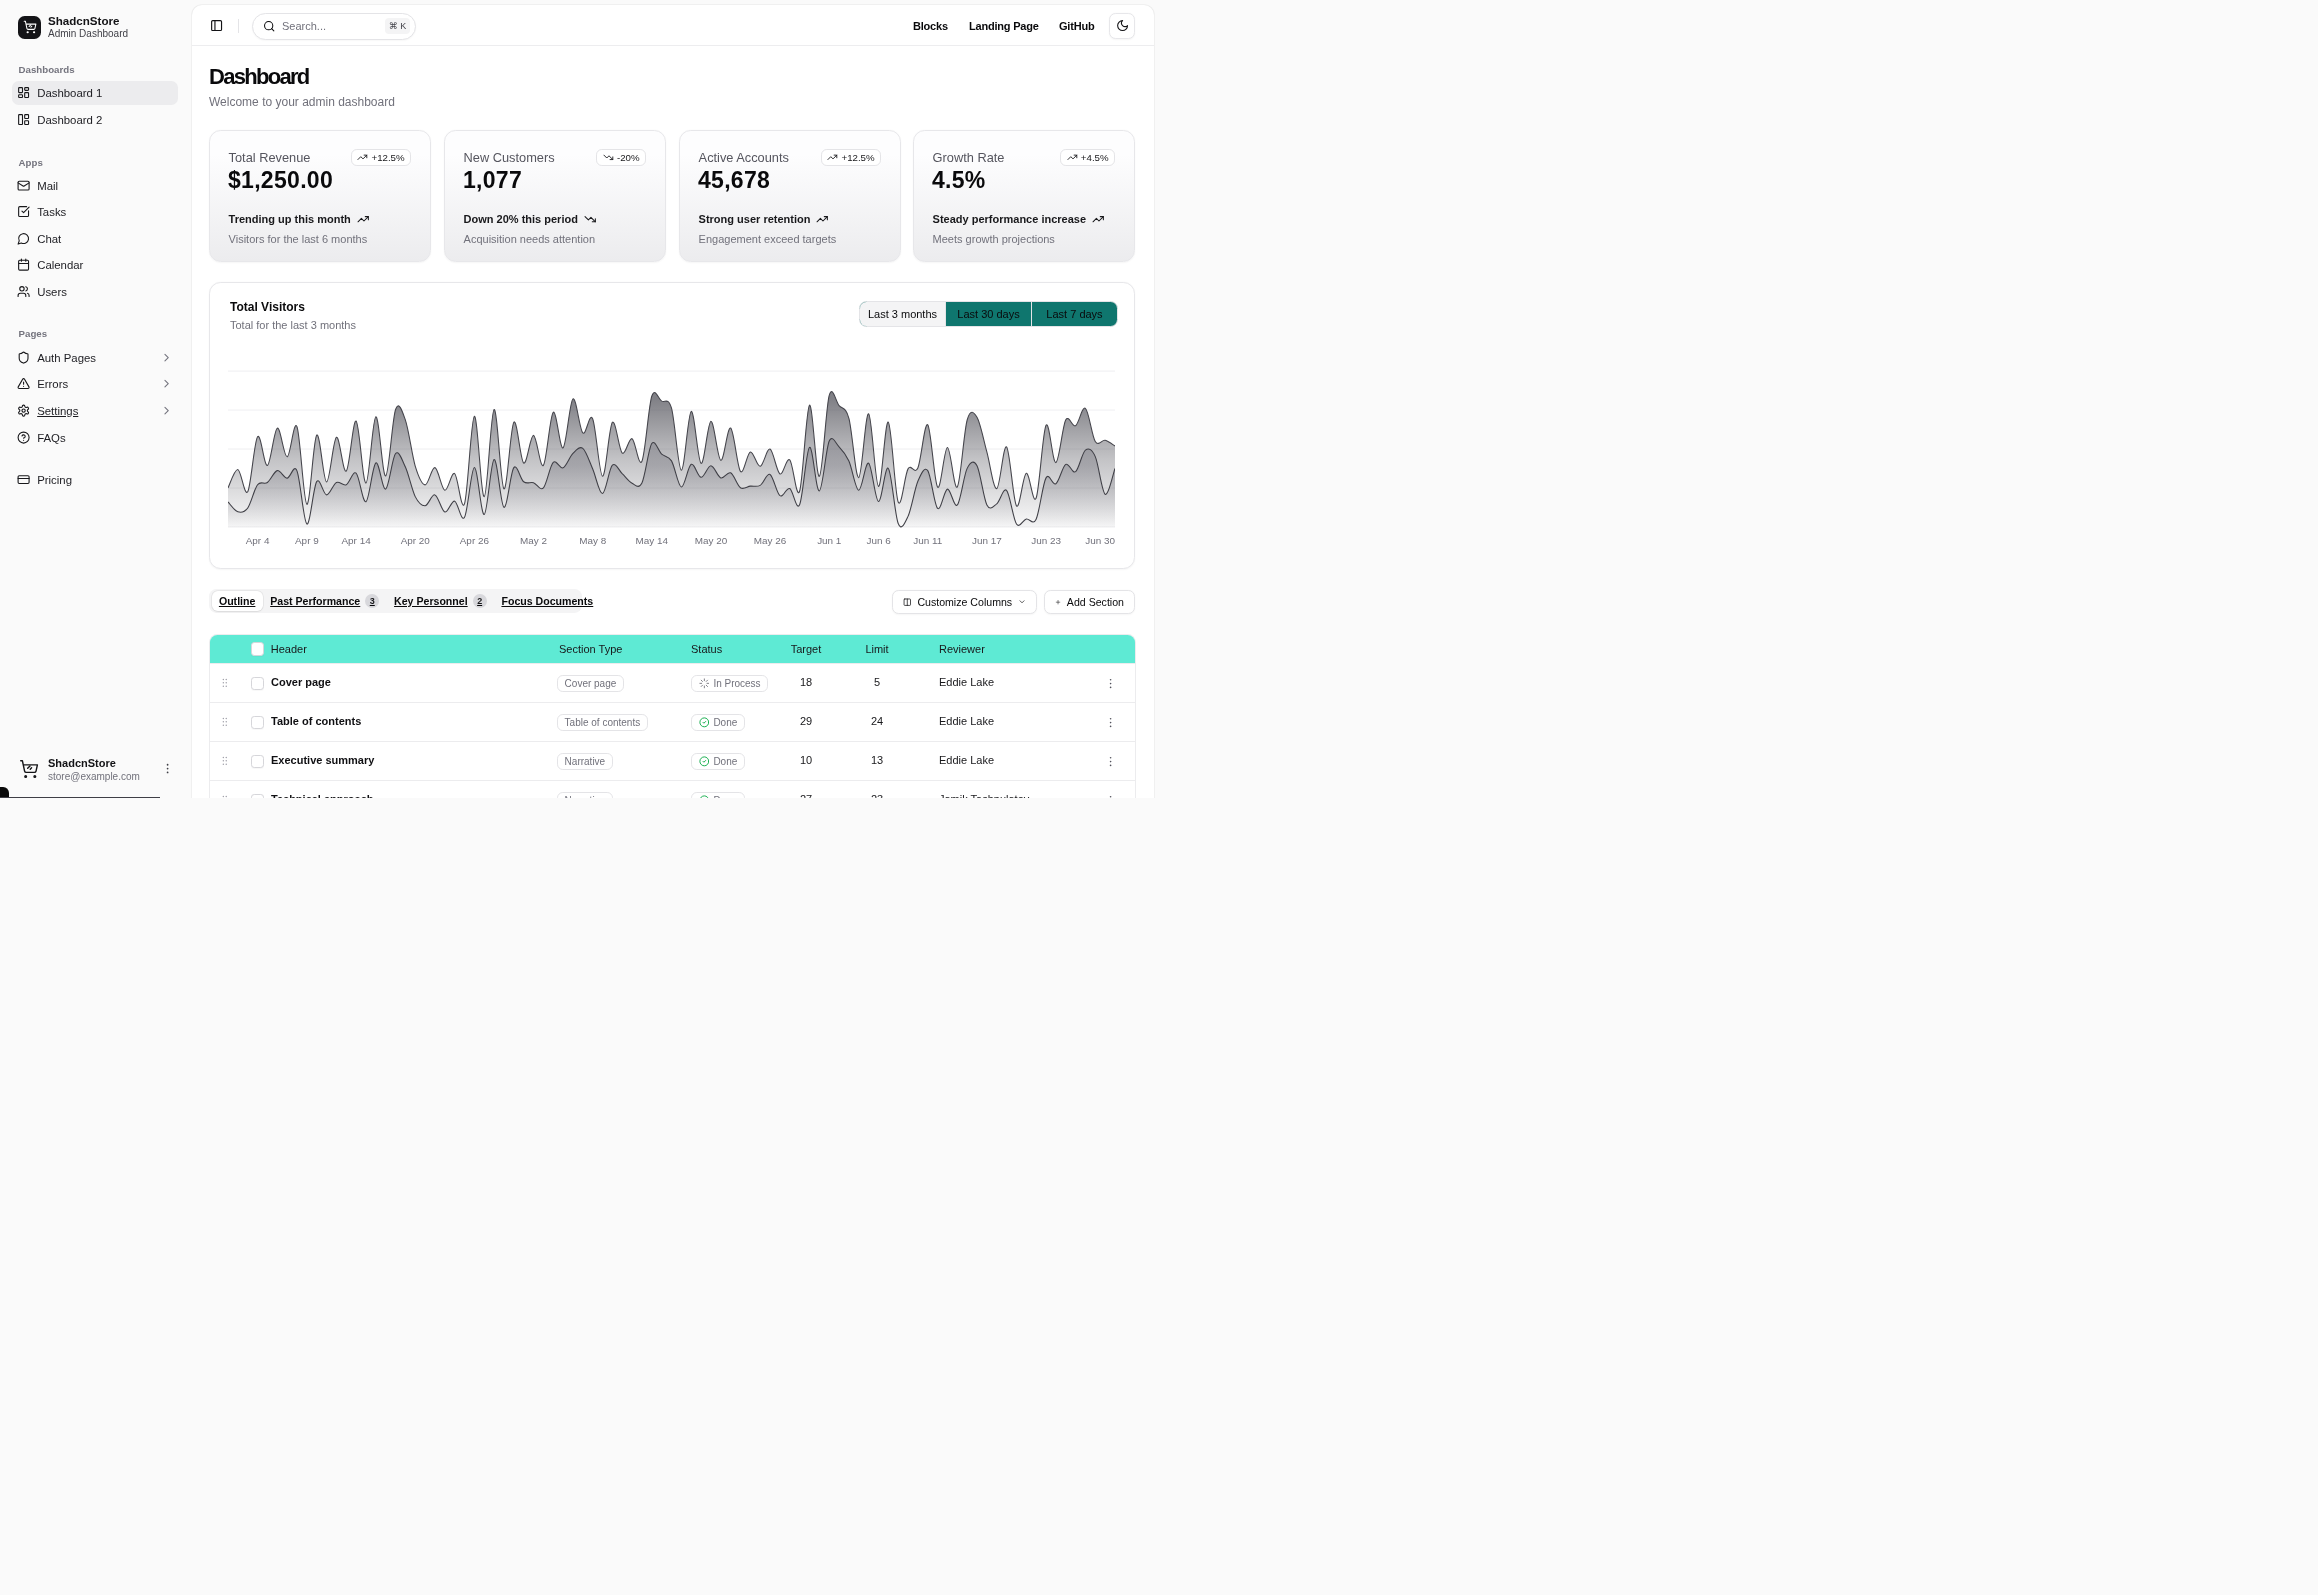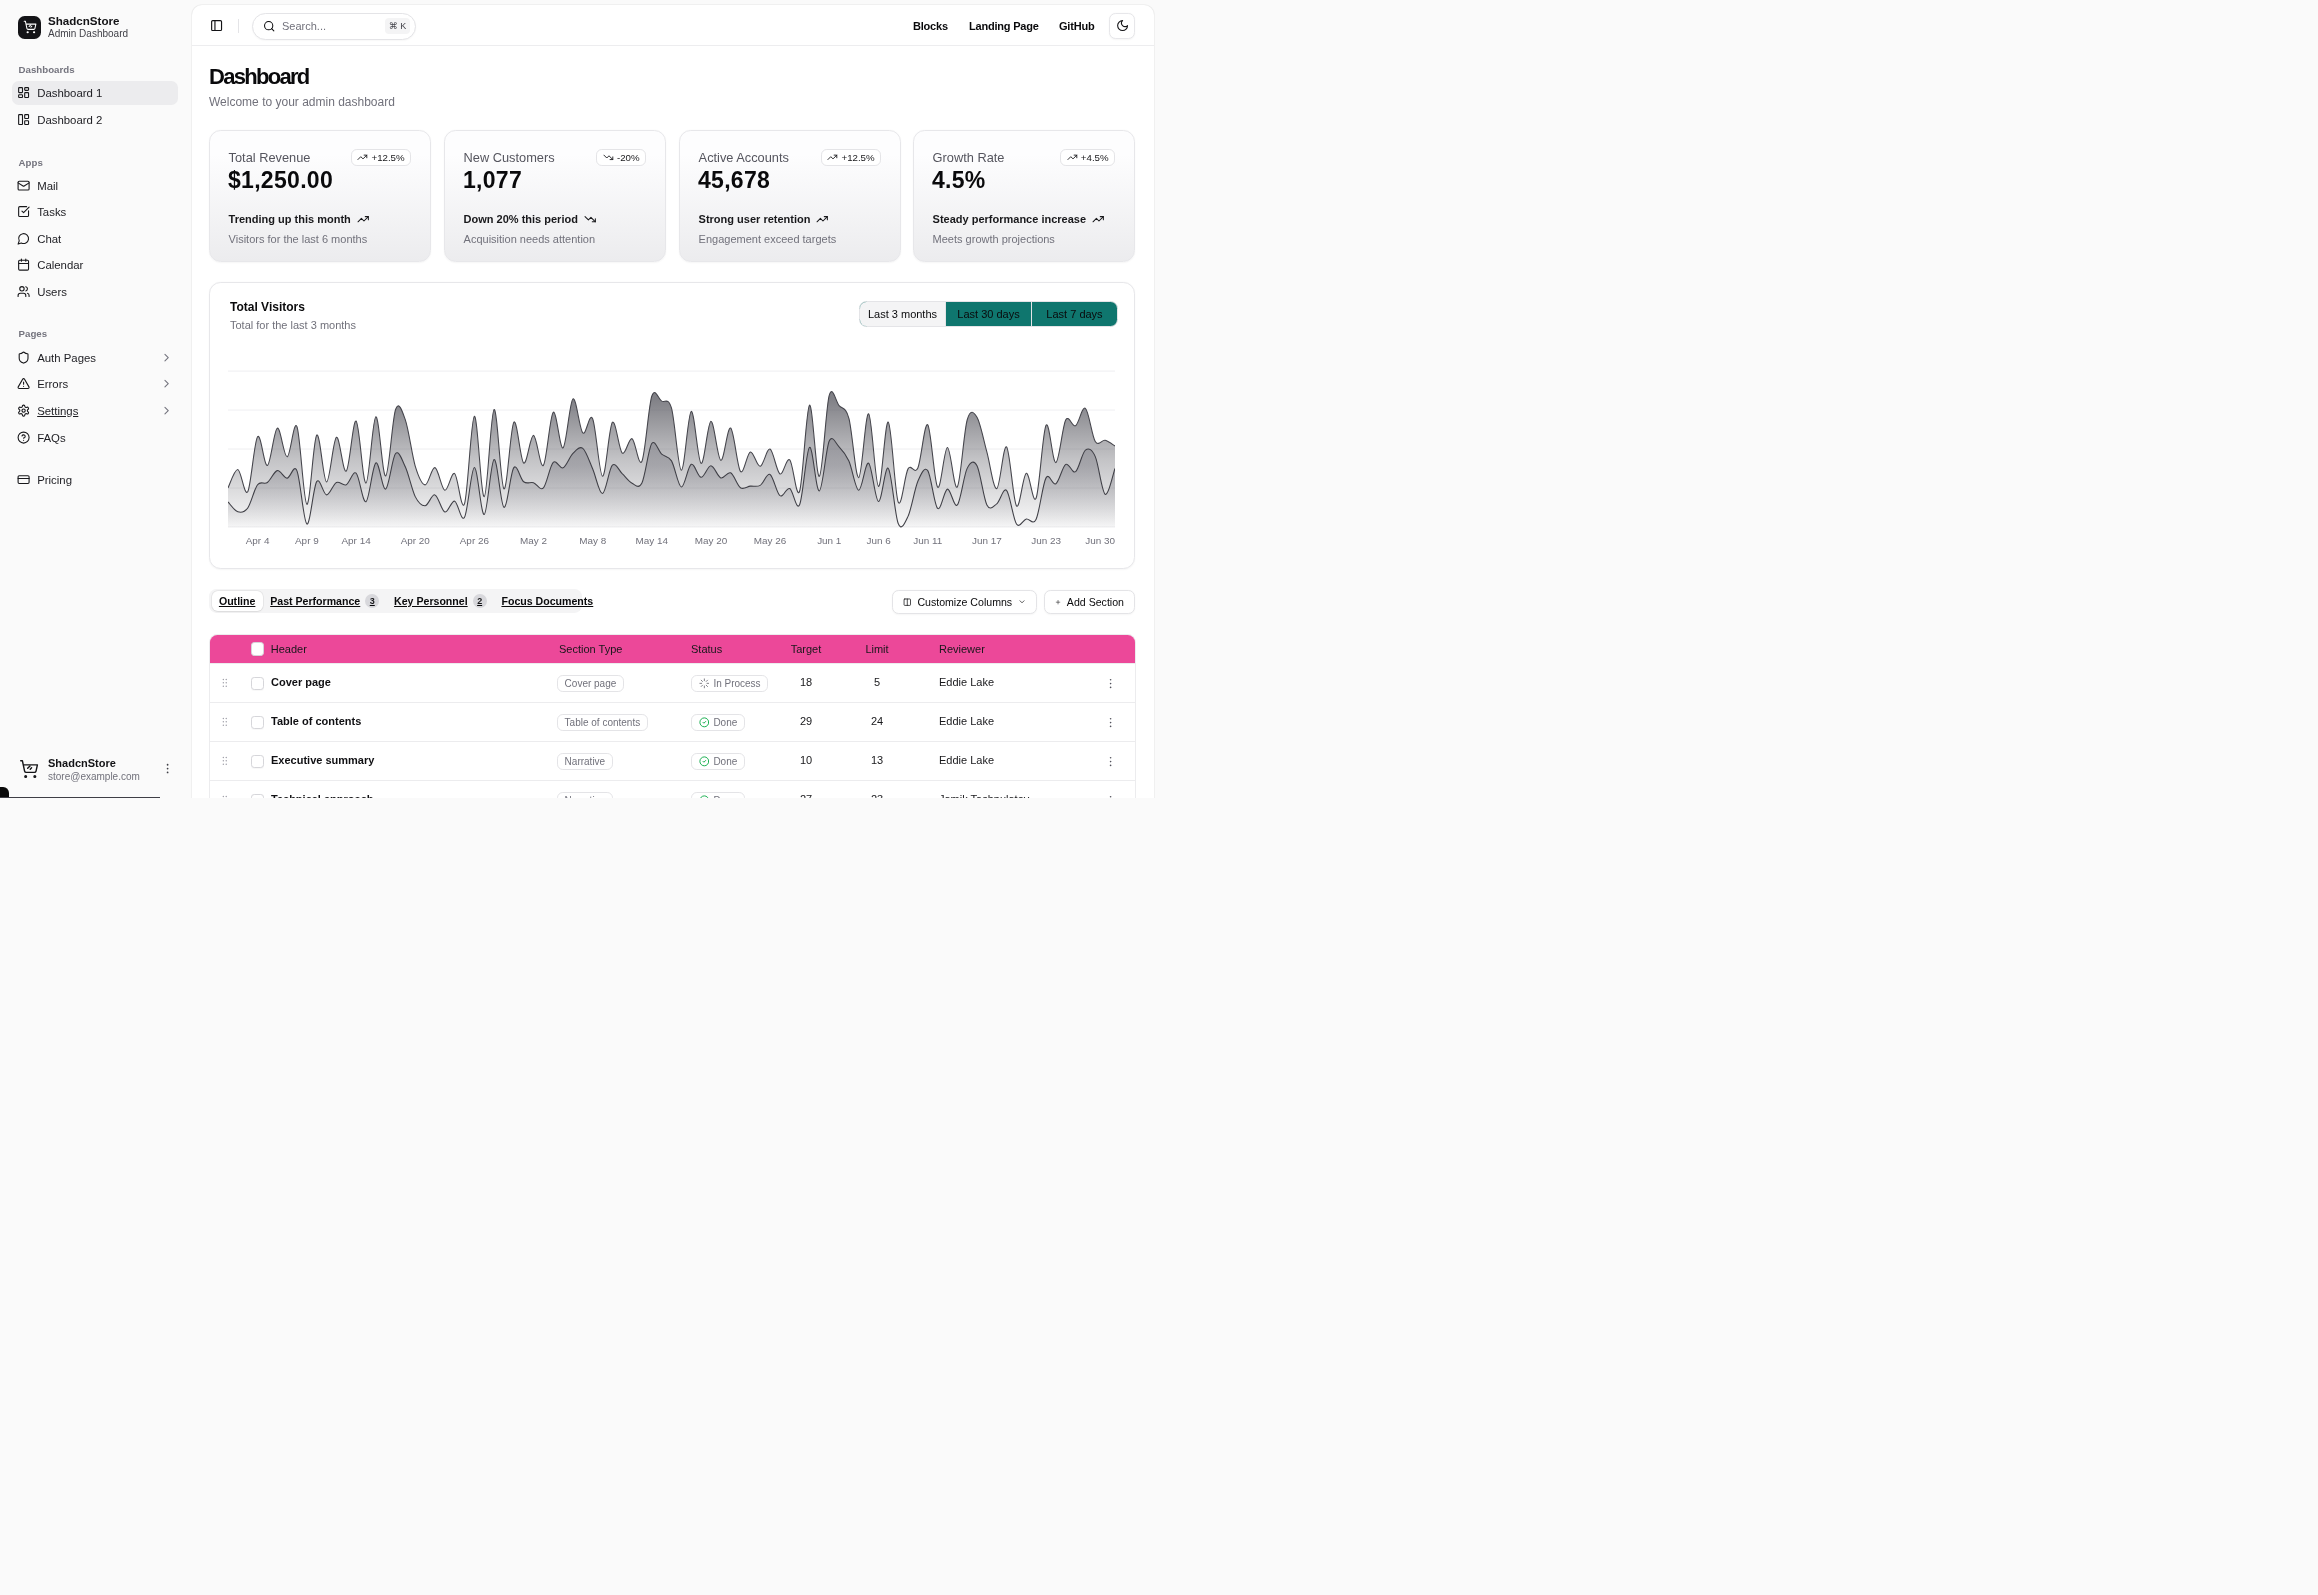--- a/index.html
+++ b/index.html
@@ -47,21 +47,21 @@
 
 
 #tabs { position:absolute; left:209px; top:589px; width:373px; height:24px; background:#f4f4f5; border-radius:7.4px; display:flex; align-items:center; padding:0 2.5px;text-decoration:underline; }
 #tabs .tab { display:flex; align-items:center; gap:5px; padding:0 7.4px; height:20px; font-size:10.6px; font-weight:600; color:#0a0a0c; white-space:nowrap; }
 #tabs .tab.active { background:#fff; height:20px; border-radius:5.8px; box-shadow:0 0 0 0.8px rgba(0,0,0,0.05), 0 0.8px 1.7px rgba(0,0,0,0.07); }
 #tabs .cnt { background:#d8d8dc; border-radius:7.4px; min-width:14px; height:14px; display:flex; align-items:center; justify-content:center; font-size:9px; color:#18181b; padding:0 3.3px; }
 .toolbtn { position:absolute; top:590px; white-space:nowrap; height:24px; border:0.8px solid #e4e4e7; border-radius:6.6px; background:#fff; box-shadow:0 0.8px 1.7px rgba(0,0,0,0.04); display:flex; align-items:center; font-size:10.6px; font-weight:500; color:#09090b; }
 
 
 #table { position:absolute; left:209px; top:634px; width:927px; height:164px; border:0.8px solid #ececee; border-bottom:none; border-radius:8.3px 8.3px 0 0; overflow:hidden; background:#fff; }
-#table .hrow { height:28px; background:#ec4899; display:flex; align-items:center; font-size:11px; font-weight:500; color:#18181b; }
+#table .hrow { height:28px; background:#5eead4; display:flex; align-items:center; font-size:11px; font-weight:500; color:#18181b; }
 #table .row { height:39px; border-top:0.8px solid #ececee; position:relative; font-size:11px; }
 .cb { width:13.2px; height:13.2px; border:0.8px solid #d6d6da; border-radius:3.3px; background:#fff; box-shadow:0 0.8px 0.8px rgba(0,0,0,0.03); }
 .pill { position:absolute; top:11px; height:16.5px; border:0.8px solid #e4e4e7; border-radius:5.8px; background:#fff; display:flex; align-items:center; gap:4.1px; padding:0 6.6px; font-size:10px; color:#71717b; }
 .rowtxt { position:absolute; top:12.4px; font-size:11px; font-weight:600; color:#101013; }
 .num { position:absolute; top:12.4px; font-size:11px; color:#18181b; transform:translateX(-50%); }
 .rev { position:absolute; left:729px; top:12.4px; font-size:11px; color:#18181b; }
 .grip { position:absolute; left:9px; top:13.2px; }
 .kebab { position:absolute; left:894px; top:13.2px; }
 </style>
 </head>

